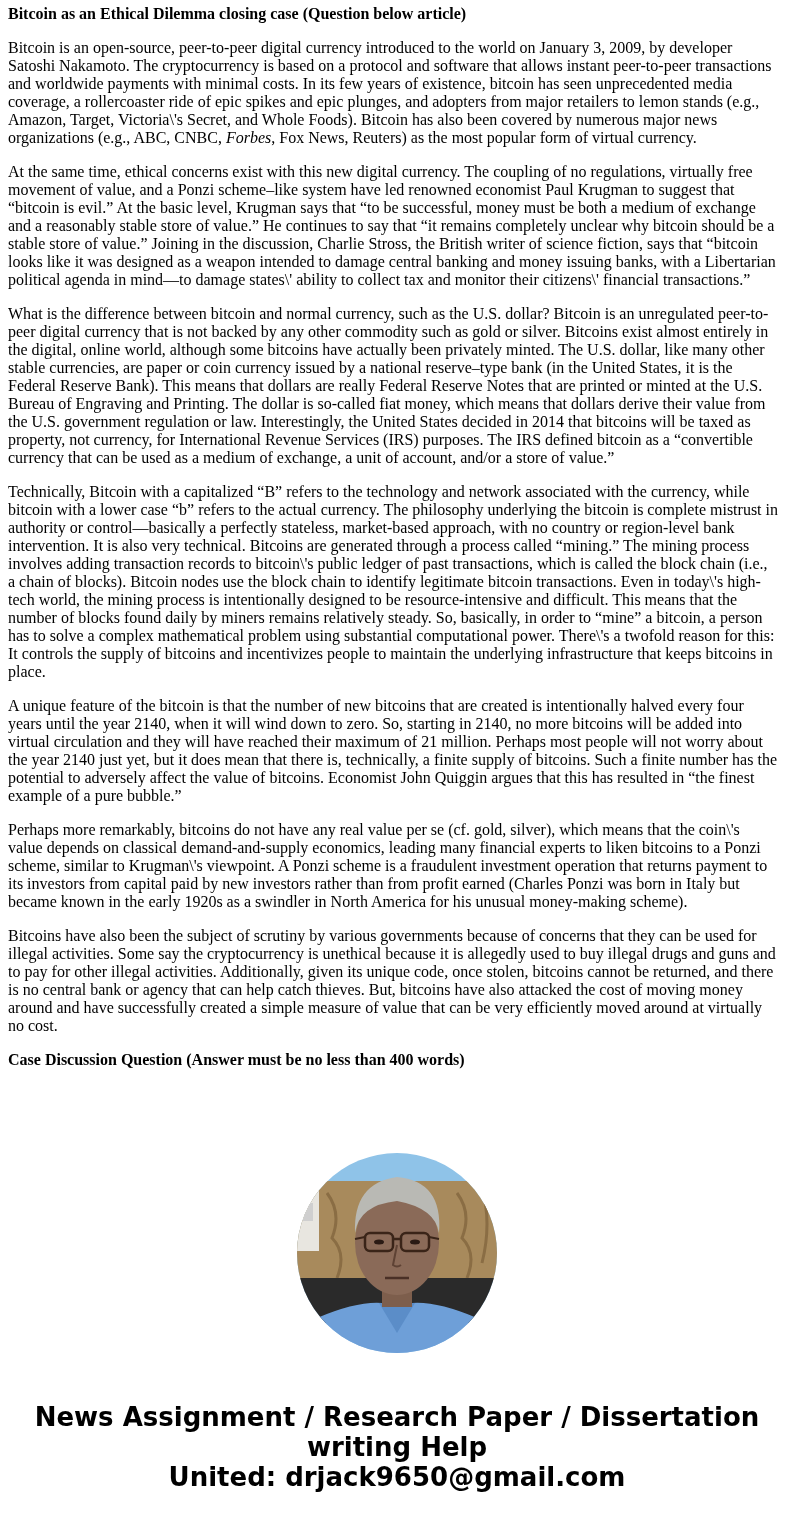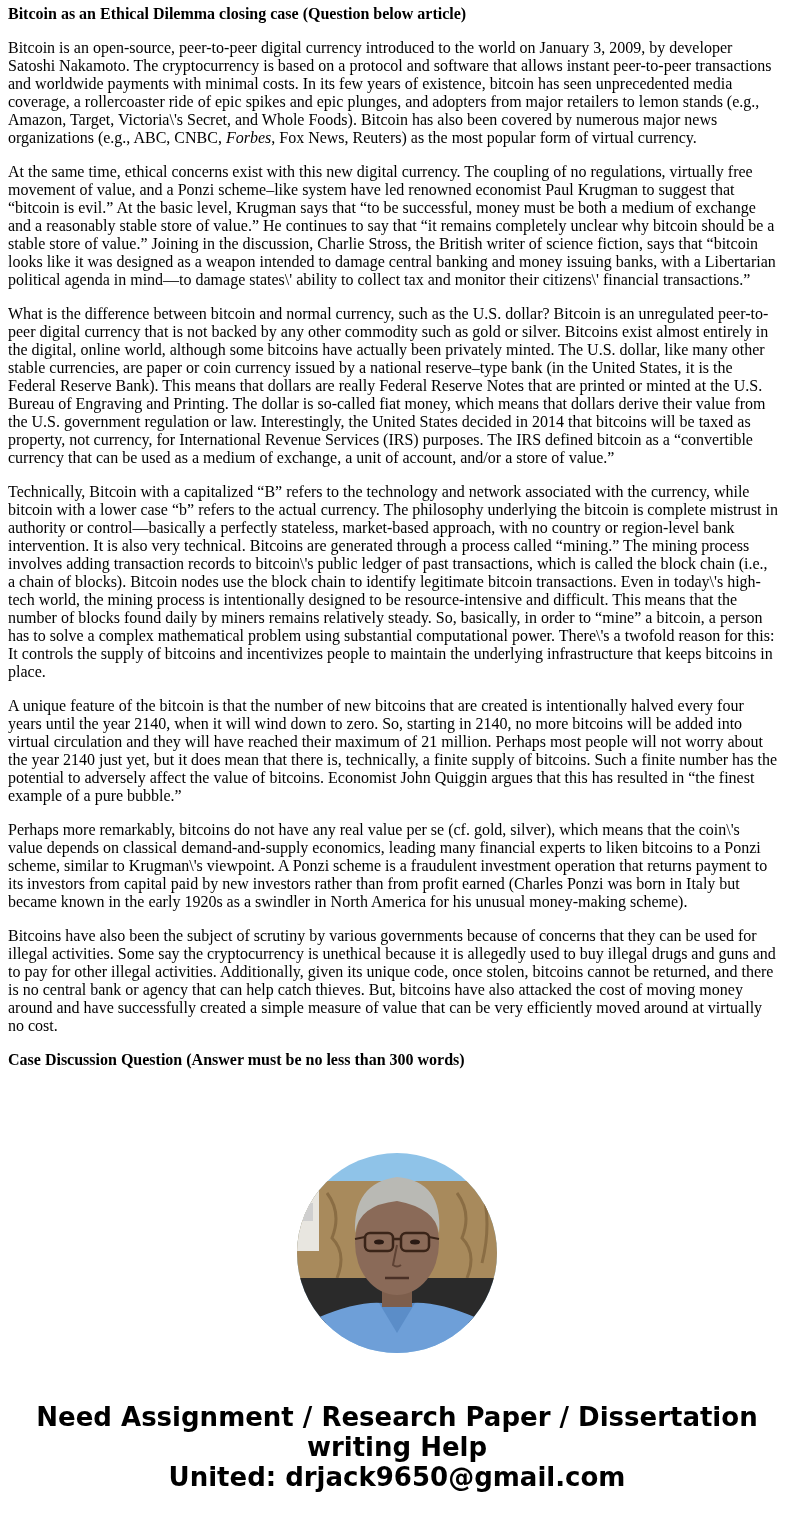--- a/index.html
+++ b/index.html
@@ -62,21 +62,21 @@
 
 <div class="article">
   <p class="title">Bitcoin as an Ethical Dilemma closing case (Question below article)</p>
   <p><span>Bitcoin is an open-source, peer-to-peer digital currency introduced to the world on January 3, 2009, by developer Satoshi Nakamoto. The cryptocurrency is based on a protocol and software that allows instant peer-to-peer transactions and worldwide payments with minimal costs. In its few years of existence, bitcoin has seen unprecedented media coverage, a rollercoaster ride of epic spikes and epic plunges, and adopters from major retailers to lemon stands (e.g., Amazon, Target, Victoria\'s Secret, and Whole Foods). Bitcoin has also been covered by numerous major news organizations (e.g., ABC, CNBC, </span><em>Forbes</em><span>, Fox News, Reuters) as the most popular form of virtual currency.</span></p>
   <p>At the same time, ethical concerns exist with this new digital currency. The coupling of no regulations, virtually free movement of value, and a Ponzi scheme–like system have led renowned economist Paul Krugman to suggest that “bitcoin is evil.” At the basic level, Krugman says that “to be successful, money must be both a medium of exchange and a reasonably stable store of value.” He continues to say that “it remains completely unclear why bitcoin should be a stable store of value.” Joining in the discussion, Charlie Stross, the British writer of science fiction, says that “bitcoin looks like it was designed as a weapon intended to damage central banking and money issuing banks, with a Libertarian political agenda in mind—to damage states\' ability to collect tax and monitor their citizens\' financial transactions.”</p>
   <p>What is the difference between bitcoin and normal currency, such as the U.S. dollar? Bitcoin is an unregulated peer-to-peer digital currency that is not backed by any other commodity such as gold or silver. Bitcoins exist almost entirely in the digital, online world, although some bitcoins have actually been privately minted. The U.S. dollar, like many other stable currencies, are paper or coin currency issued by a national reserve–type bank (in the United States, it is the Federal Reserve Bank). This means that dollars are really Federal Reserve Notes that are printed or minted at the U.S. Bureau of Engraving and Printing. The dollar is so-called fiat money, which means that dollars derive their value from the U.S. government regulation or law. Interestingly, the United States decided in 2014 that bitcoins will be taxed as property, not currency, for International Revenue Services (IRS) purposes. The IRS defined bitcoin as a “convertible currency that can be used as a medium of exchange, a unit of account, and/or a store of value.”</p>
   <p>Technically, Bitcoin with a capitalized “B” refers to the technology and network associated with the currency, while bitcoin with a lower case “b” refers to the actual currency. The philosophy underlying the bitcoin is complete mistrust in authority or control—basically a perfectly stateless, market-based approach, with no country or region-level bank intervention. It is also very technical. Bitcoins are generated through a process called “mining.” The mining process involves adding transaction records to bitcoin\'s public ledger of past transactions, which is called the block chain (i.e., a chain of blocks). Bitcoin nodes use the block chain to identify legitimate bitcoin transactions. Even in today\'s high-tech world, the mining process is intentionally designed to be resource-intensive and difficult. This means that the number of blocks found daily by miners remains relatively steady. So, basically, in order to “mine” a bitcoin, a person has to solve a complex mathematical problem using substantial computational power. There\'s a twofold reason for this: It controls the supply of bitcoins and incentivizes people to maintain the underlying infrastructure that keeps bitcoins in place.</p>
   <p>A unique feature of the bitcoin is that the number of new bitcoins that are created is intentionally halved every four years until the year 2140, when it will wind down to zero. So, starting in 2140, no more bitcoins will be added into virtual circulation and they will have reached their maximum of 21 million. Perhaps most people will not worry about the year 2140 just yet, but it does mean that there is, technically, a finite supply of bitcoins. Such a finite number has the potential to adversely affect the value of bitcoins. Economist John Quiggin argues that this has resulted in “the finest example of a pure bubble.”</p>
   <p>Perhaps more remarkably, bitcoins do not have any real value per se (cf. gold, silver), which means that the coin\'s value depends on classical demand-and-supply economics, leading many financial experts to liken bitcoins to a Ponzi scheme, similar to Krugman\'s viewpoint. A Ponzi scheme is a fraudulent investment operation that returns payment to its investors from capital paid by new investors rather than from profit earned (Charles Ponzi was born in Italy but became known in the early 1920s as a swindler in North America for his unusual money-making scheme).</p>
   <p>Bitcoins have also been the subject of scrutiny by various governments because of concerns that they can be used for illegal activities. Some say the cryptocurrency is unethical because it is allegedly used to buy illegal drugs and guns and to pay for other illegal activities. Additionally, given its unique code, once stolen, bitcoins cannot be returned, and there is no central bank or agency that can help catch thieves. But, bitcoins have also attacked the cost of moving money around and have successfully created a simple measure of value that can be very efficiently moved around at virtually no cost.</p>
-  <p class="question-heading">Case Discussion Question (Answer must be no less than 300 words)</p>
+  <p class="question-heading">Case Discussion Question (Answer must be no less than 400 words)</p>
 </div>
 
 <div class="photo-wrap" title="Circular portrait of a man with glasses in a blue shirt">
   <svg width="200" height="200" viewBox="0 0 200 200">
 
     <rect x="0" y="0" width="200" height="200" fill="#8fc3e8"></rect>
 
     <rect x="0" y="28" width="200" height="100" fill="#a88a5c"></rect>
     <rect x="0" y="28" width="22" height="70" fill="#e8e6e0"></rect>
     <rect x="6" y="50" width="10" height="18" fill="#cfcfcf"></rect>
@@ -103,16 +103,16 @@
 
     <ellipse cx="82" cy="89" rx="5" ry="2.5" fill="#2a1a14"></ellipse>
     <ellipse cx="118" cy="89" rx="5" ry="2.5" fill="#2a1a14"></ellipse>
 
     <path d="M100 92 L96 112 Q100 115 104 112" stroke="#5e4234" stroke-width="2" fill="none"></path>
     <line x1="88" y1="125" x2="112" y2="125" stroke="#4a3026" stroke-width="2.5"></line>
   </svg>
 </div>
 
 <div class="promo">
-  <div>Need Assignment / Research Paper / Dissertation</div>
+  <div>News Assignment / Research Paper / Dissertation</div>
   <div>writing Help</div>
   <div>United: drjack9650@gmail.com</div>
 </div>
 
 </body></html>

